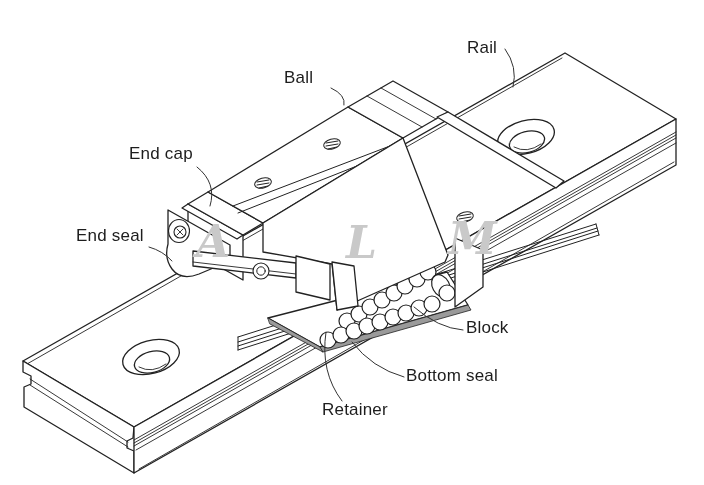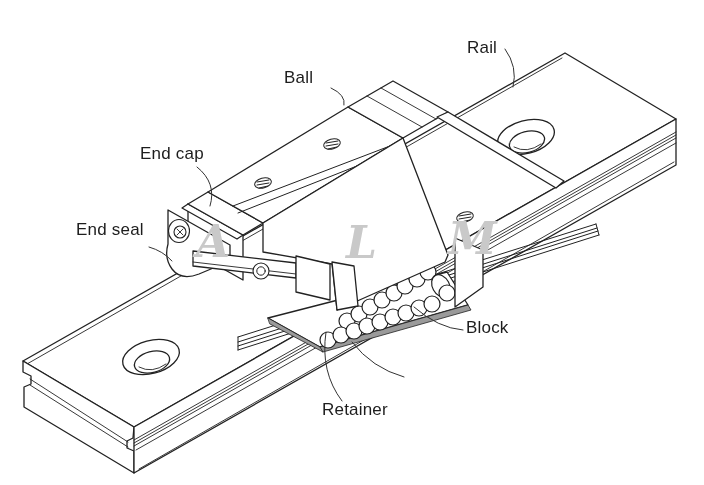--- a/index.html
+++ b/index.html
@@ -158,22 +158,23 @@
       <path d="M197,167 Q217,183 210,206"></path>
       <path d="M149,247 Q163,251 172,261"></path>
       <path d="M463,330 Q438,328 414,307"></path>
       <path d="M404,377 Q372,368 352,342"></path>
       <path d="M342,401 Q320,372 326,332"></path>
     </g>
   </svg>
 
   <div class="lbl" style="left:467px;top:38px">Rail</div>
   <div class="lbl" style="left:284px;top:68px">Ball</div>
-  <div class="lbl" style="left:140px;top:144px">End cap</div>
-  <div class="lbl" style="left:76px;top:220px">End seal</div>
+  <div class="lbl" style="left:129px;top:144px">End cap</div>
+  <div class="lbl" style="left:76px;top:226px">End seal</div>
   <div class="lbl" style="left:466px;top:318px">Block</div>
+  <div class="lbl" style="left:406px;top:366px">Bottom seal</div>
   <div class="lbl" style="left:322px;top:400px">Retainer</div>
 
   <div class="wm" style="left:196px;top:220px">A</div>
   <div class="wm" style="left:346px;top:221px">L</div>
   <div class="wm" style="left:448px;top:217px">M</div>
 
 </div>
 
 </body></html>

